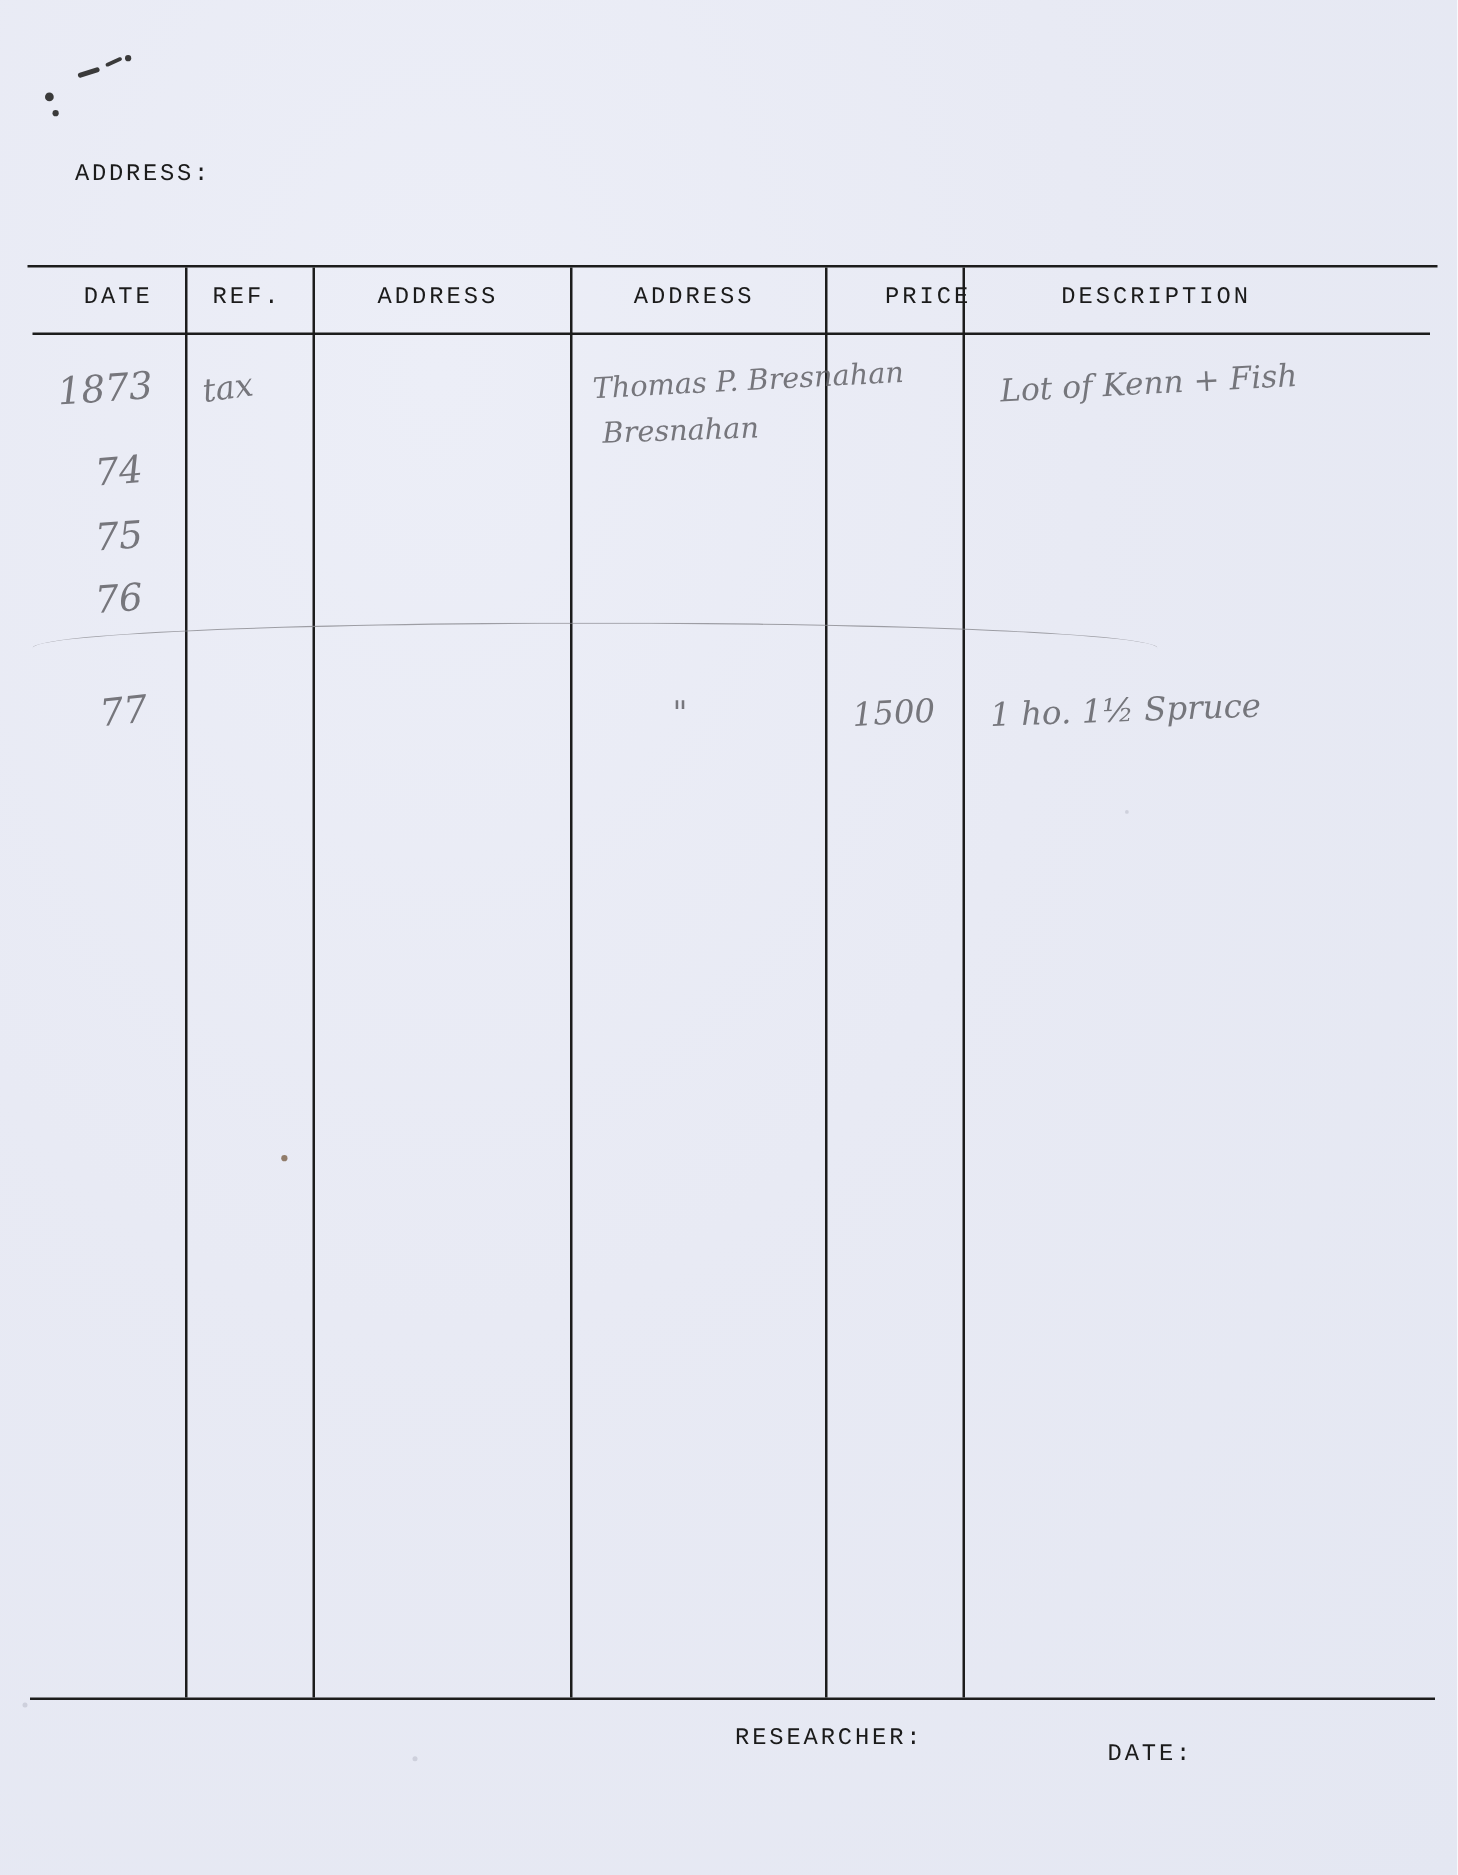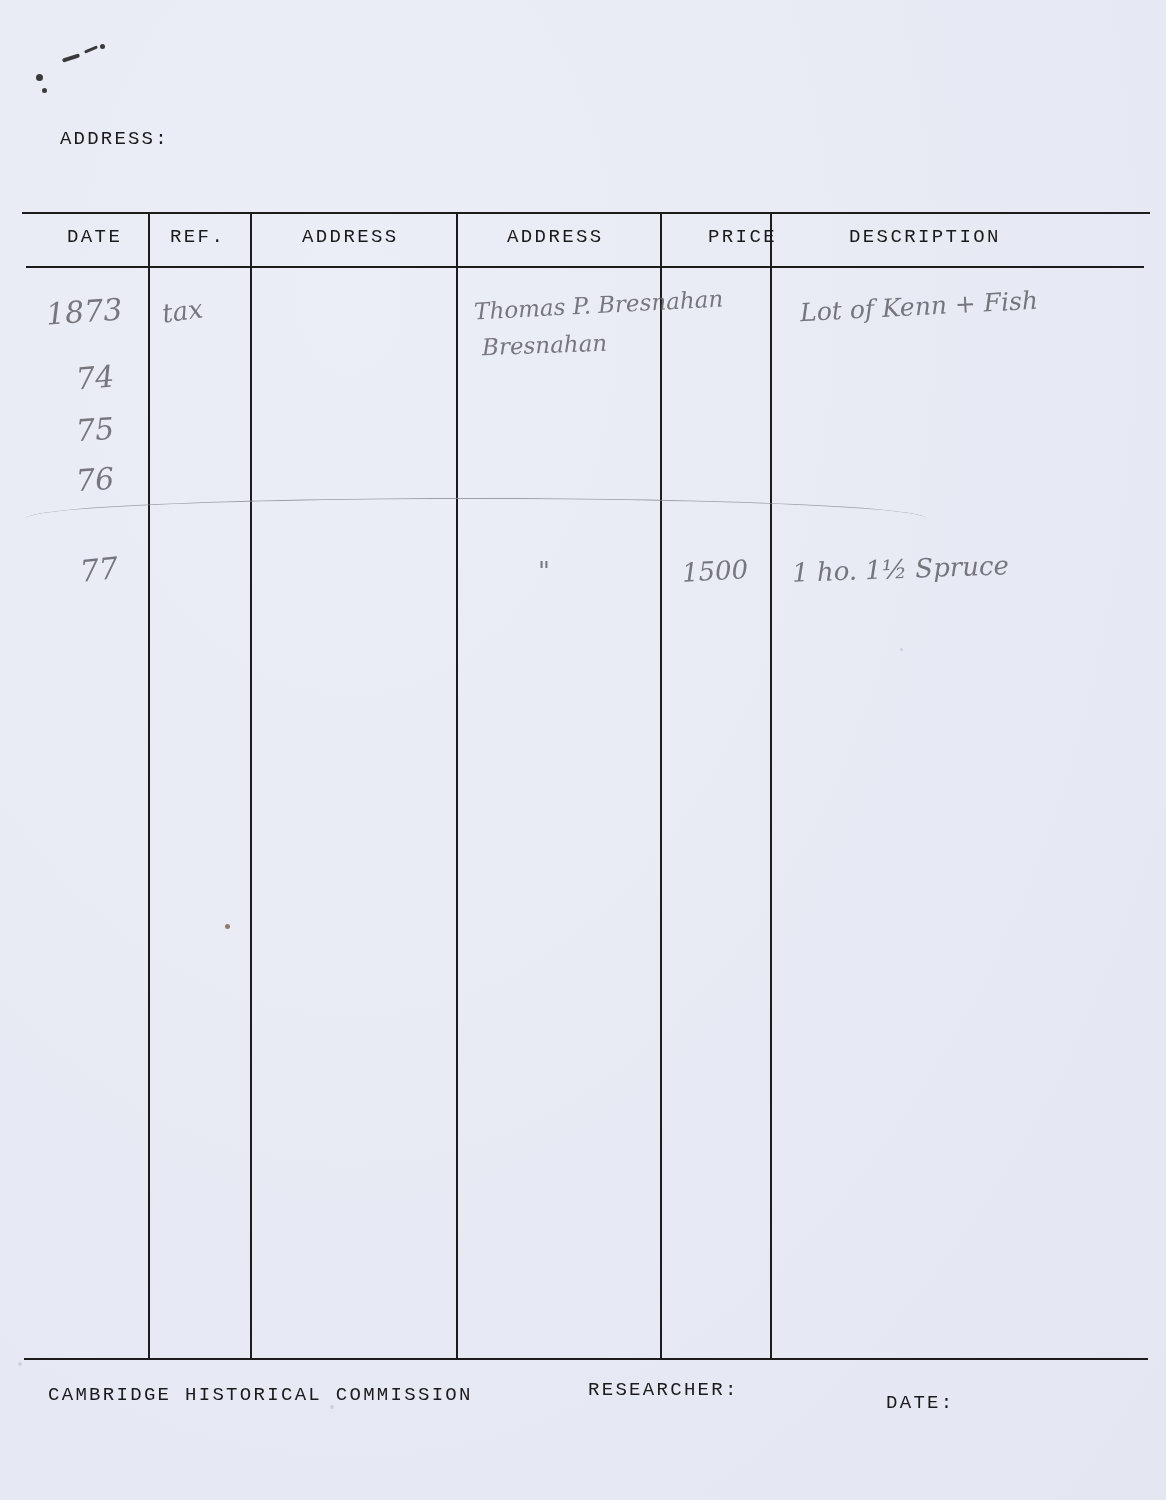--- a/index.html
+++ b/index.html
@@ -168,18 +168,17 @@
     <div class="strike-arc" style="left:4px; top:286px; width:900px; height:40px;"></div>
 
     <div class="hand big" style="left:58px;  top:340px; transform:rotate(-6deg);">77</div>
     <div class="hand med" style="left:516px; top:344px;">"</div>
     <div class="hand med" style="left:660px; top:344px; transform:rotate(-3deg);">1500</div>
     <div class="hand med" style="left:770px; top:342px; transform:rotate(-2deg); font-size:26px;">1 ho. 1½ Spruce</div>
 
   </div>
 
   <div class="footer">
-    <span style="left:48px;  top:6px;">CAMBRIDGE HISTORICAL COMMISSION</span>
     <span style="left:588px; top:1px;">RESEARCHER:</span>
     <span style="left:886px; top:14px;">DATE:</span>
   </div>
 
 </div>
 
 </body></html>

